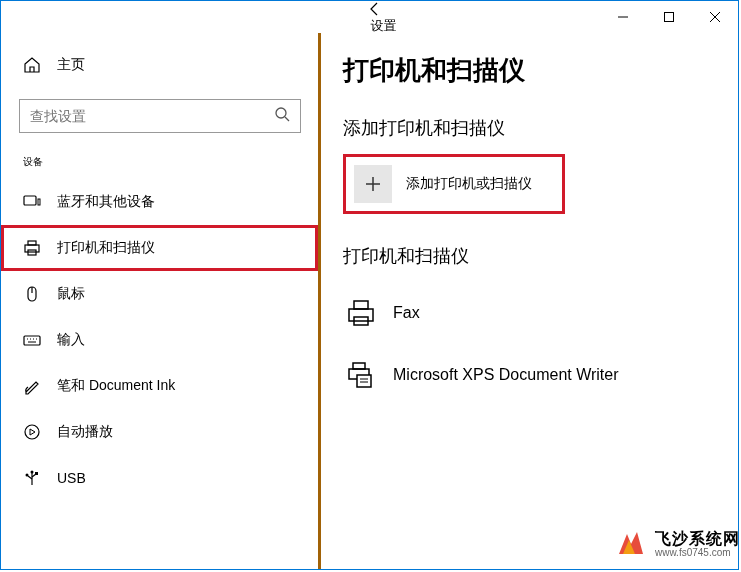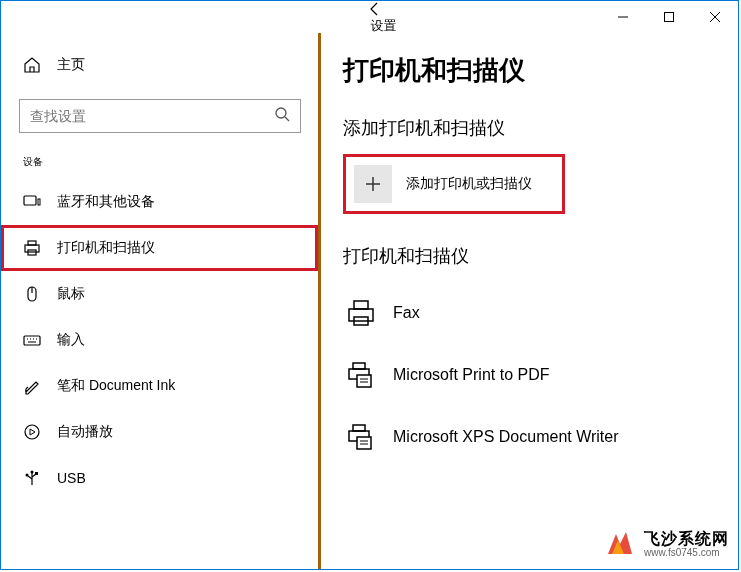--- a/index.html
+++ b/index.html
@@ -34,21 +34,21 @@
 .add-box { width: 222px; height: 60px; border: 3px solid #d11a2a; display: flex; align-items: center; cursor: pointer; margin-bottom: 30px; }
 .add-plus { width: 38px; height: 38px; background: #e6e6e6; display: flex; align-items: center; justify-content: center; margin-left: 8px; }
 .add-label { margin-left: 14px; font-size: 14px; }
 .device-row { display: flex; align-items: center; height: 62px; cursor: pointer; }
 .device-icon { width: 36px; height: 36px; display: flex; align-items: center; justify-content: center; margin-right: 14px; }
 .device-label { font-size: 16px; }
 .checkbox-row { display: flex; align-items: center; margin-top: 22px; }
 .cb { width: 20px; height: 20px; background: #0078d7; display: flex; align-items: center; justify-content: center; margin-right: 12px; }
 .cb svg { width: 14px; height: 14px; }
 
-.watermark { position: absolute; right: 12px; bottom: 10px; display: flex; align-items: center; z-index: 10; }
+.watermark { position: absolute; right: 1px; bottom: 10px; display: flex; align-items: center; z-index: 10; }
 .watermark .logo { width: 36px; height: 36px; margin-right: 6px; }
 .watermark .wm-text { display: flex; flex-direction: column; line-height: 1.1; }
 .watermark .wm1 { font-size: 16px; font-weight: 700; letter-spacing: 1px; }
 .watermark .wm2 { font-size: 10px; color: #666; }
 </style>
 </head>
 <body>
 
 <div class="window">
 
@@ -203,32 +203,20 @@
         <span class="device-icon">
           <svg width="32" height="32" viewBox="0 0 32 32">
               <rect x="4" y="12" width="24" height="12" stroke="#000" stroke-width="1.5" fill="none"></rect>
               <rect x="9" y="4" width="14" height="8" stroke="#000" stroke-width="1.5" fill="none"></rect>
               <rect x="9" y="20" width="14" height="8" stroke="#000" stroke-width="1.5" fill="none"></rect>
             </svg>
         </span>
         <span class="device-label">Fax</span>
       </div>
 
-      <div class="device-row">
-        <span class="device-icon">
-          <svg width="32" height="32" viewBox="0 0 32 32">
-              <rect x="4" y="10" width="20" height="10" stroke="#000" stroke-width="1.5" fill="none"></rect>
-              <rect x="8" y="4" width="12" height="6" stroke="#000" stroke-width="1.5" fill="none"></rect>
-              <rect x="12" y="16" width="14" height="12" stroke="#000" stroke-width="1.5" fill="#fff"></rect>
-              <line x1="15" y1="20" x2="23" y2="20" stroke="#000"></line>
-              <line x1="15" y1="23" x2="23" y2="23" stroke="#000"></line>
-            </svg>
-        </span>
-        <span class="device-label">Microsoft Print to PDF</span>
-      </div>
 
       <div class="device-row">
         <span class="device-icon">
           <svg width="32" height="32" viewBox="0 0 32 32">
               <rect x="4" y="10" width="20" height="10" stroke="#000" stroke-width="1.5" fill="none"></rect>
               <rect x="8" y="4" width="12" height="6" stroke="#000" stroke-width="1.5" fill="none"></rect>
               <rect x="12" y="16" width="14" height="12" stroke="#000" stroke-width="1.5" fill="#fff"></rect>
               <line x1="15" y1="20" x2="23" y2="20" stroke="#000"></line>
               <line x1="15" y1="23" x2="23" y2="23" stroke="#000"></line>
             </svg>

